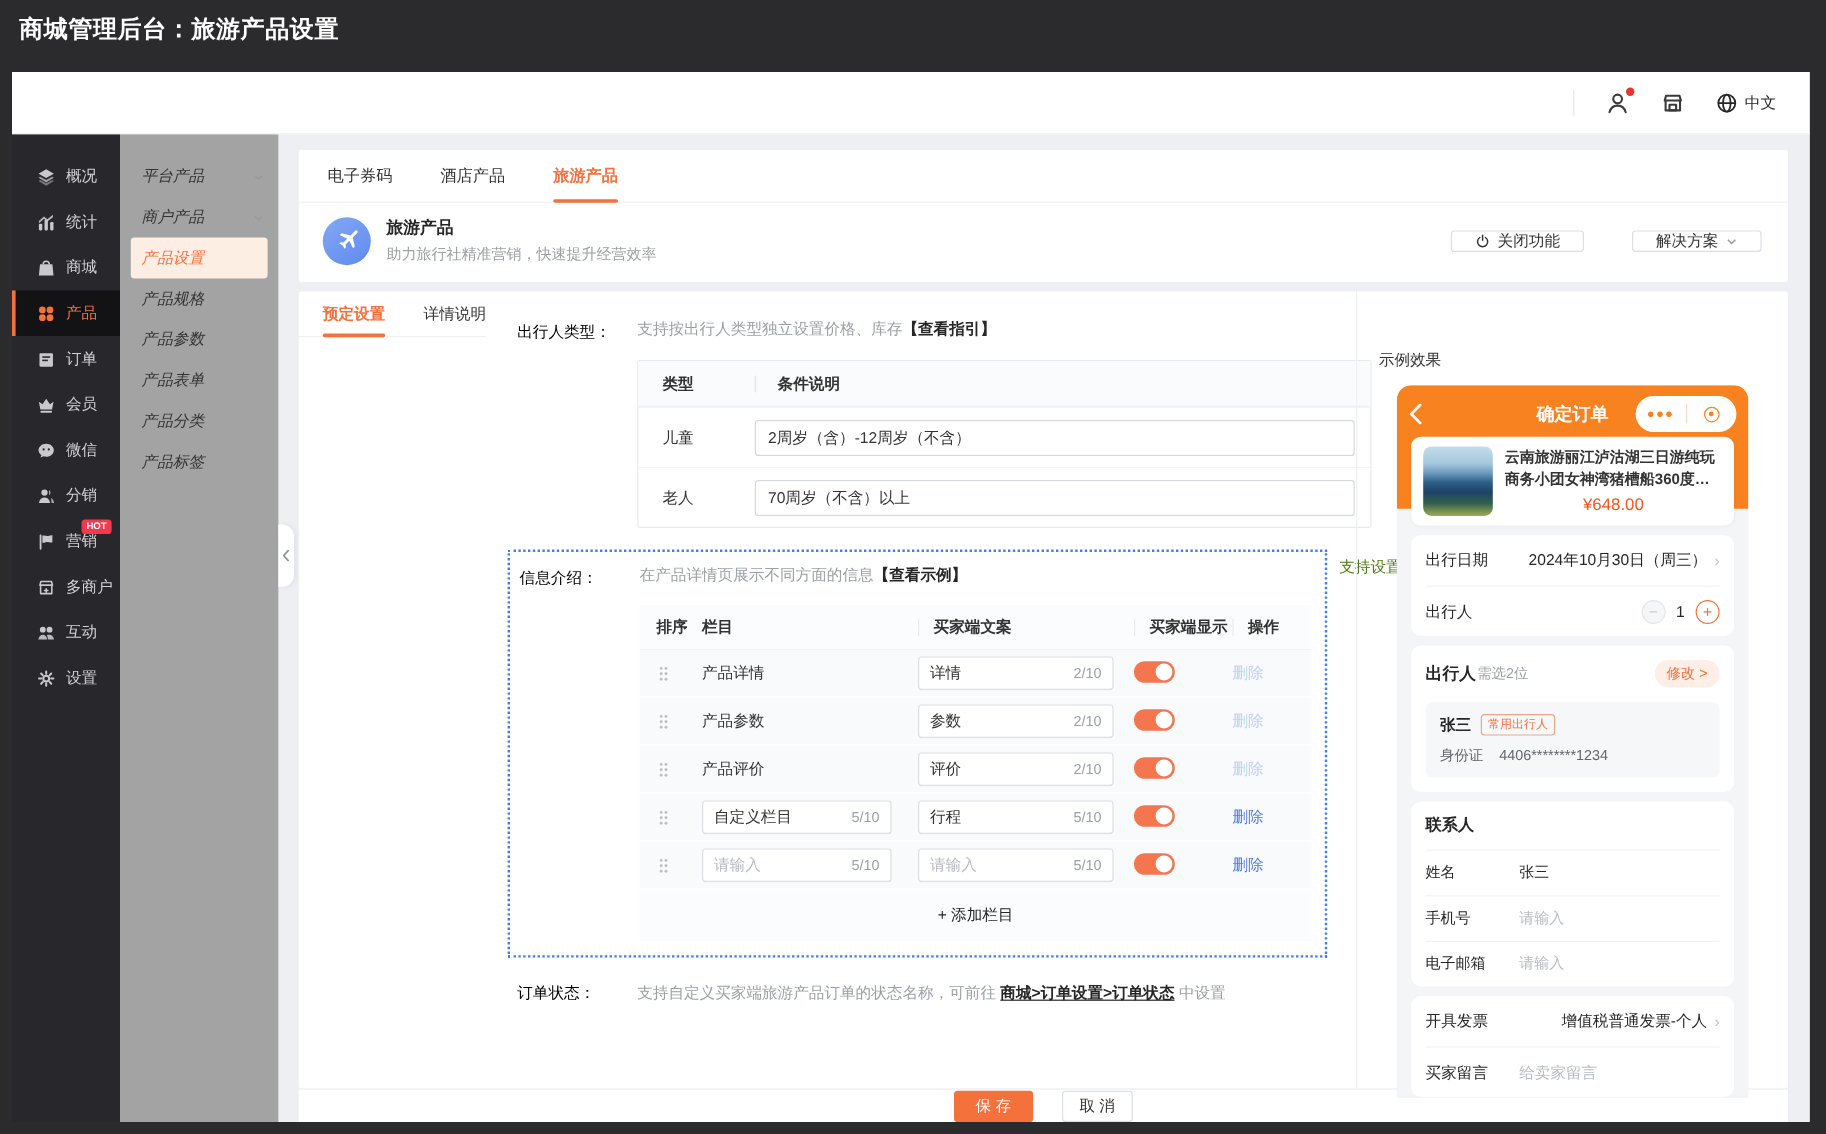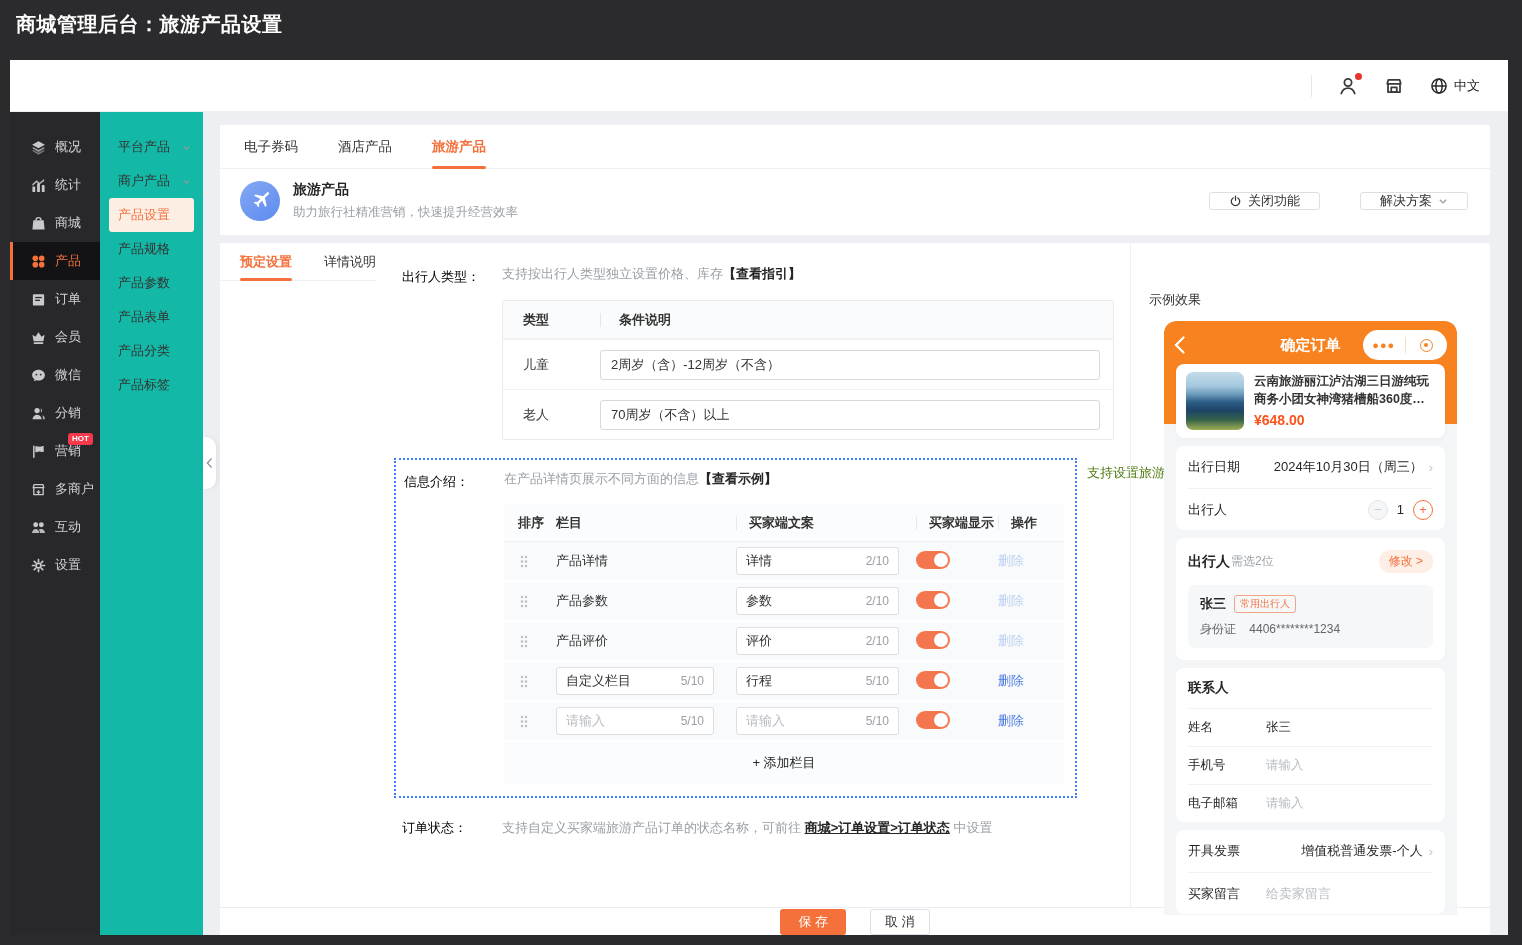--- a/index.html
+++ b/index.html
@@ -22,21 +22,21 @@
 
   
   .sidebar { width:90px; background:#28282c; padding-top:16px; flex-shrink:0; }
   .side-item { height:38px; display:flex; align-items:center; padding-left:21px; color:#d2d2d5; font-size:13px; cursor:pointer; position:relative; }
   .side-item .s-ico { width:15px; height:15px; margin-right:9px; display:flex; align-items:center; color:#c9c9cd; flex-shrink:0; }
   .side-item.active { background:#131316; border-left:3px solid #f4713c; padding-left:18px; color:#f4713c; }
   .side-item.active .s-ico { color:#f4713c; }
   .hot-badge { position:absolute; top:1px; left:58px; background:#f5394d; color:#fff; font-size:8px; font-weight:bold; padding:1px 4px; border-radius:3px; line-height:1.2; }
 
   
-  .submenu { width:103px; background:#14b8a6; padding-top:18px; flex-shrink:0; position:relative; }
+  .submenu { width:132px; background:#a3a3a3; padding-top:18px; flex-shrink:0; position:relative;font-style:italic; }
   .sub-group { height:34px; display:flex; align-items:center; padding:0 12px 0 18px; font-size:13px; color:#333; cursor:pointer; }
   .sub-group .chev { margin-left:auto; color:#999; display:flex; }
   .sub-item { height:34px; display:flex; align-items:center; padding-left:18px; font-size:13px; color:#333; cursor:pointer; }
   .sub-item.active { background:#fdeee4; margin:0 9px; padding-left:9px; border-radius:3px; color:#f4713c; }
   .collapse-tab { position:absolute; right:-13px; top:325px; width:13px; height:52px; background:#fff; border-radius:0 10px 10px 0; box-shadow:2px 0 6px rgba(0,0,0,.06); display:flex; align-items:center; justify-content:center; color:#8a90a0; font-size:10px; cursor:pointer; z-index:3; }
 
   
   .content { flex:1; background:#edeff2; padding:13px 18px 0 17px; display:flex; flex-direction:column; min-width:0; }
 
   .card-top { background:#fff; border-radius:2px; margin-bottom:8px; flex-shrink:0; }
@@ -119,21 +119,21 @@
   .cap-dots { color:#f8821f; font-size:11px; font-weight:bold; letter-spacing:1px; }
   .cap-div { width:1px; height:16px; background:#f3ddc5; }
   .cap-ring { width:13px; height:13px; border:1.5px solid #f8821f; border-radius:50%; display:flex; align-items:center; justify-content:center; }
   .cap-dot { width:4px; height:4px; border-radius:50%; background:#f8821f; }
 
   .pd-card { margin:-60px 12px 0; background:#fff; border-radius:8px; padding:8px 10px; display:flex; gap:10px; position:relative; box-shadow:0 1px 4px rgba(0,0,0,.04); }
   .pd-img { width:58px; height:58px; border-radius:7px; flex-shrink:0;
     background:linear-gradient(180deg,#c3dcea 0%,#a6c9de 24%,#6d9cbd 38%,#2c5d85 52%,#1d4467 66%,#33604a 82%,#9fae54 100%); }
   .pd-info { min-width:0; }
   .pd-title { font-size:12.5px; font-weight:bold; color:#333; line-height:1.45; display:-webkit-box; -webkit-line-clamp:2; -webkit-box-orient:vertical; overflow:hidden; }
-  .pd-price { margin-top:4px; color:#fa541c; font-weight:bold; font-size:14px; }
+  .pd-price { margin-top:4px; color:#fa541c; font-weight:normal; font-size:14px;text-align:center; }
 
   .pv-card { margin:8px 12px 0; background:#fff; border-radius:8px; padding:0 12px; }
   .pvrow { height:42px; display:flex; align-items:center; font-size:13px; color:#262626; }
   .pvrow + .pvrow { border-top:1px solid #f2f3f5; }
   .pv-val { margin-left:auto; color:#262626; }
   .pv-chev { color:#c0c4cc; margin-left:6px; font-size:13px; }
   .stepper { margin-left:auto; display:flex; align-items:center; gap:9px; }
   .st-btn { width:20px; height:20px; border-radius:50%; display:flex; align-items:center; justify-content:center; font-size:13px; line-height:1; cursor:pointer; }
   .st-minus { background:#f5f6f7; border:1px solid #e3e5e8; color:#c6cad0; }
   .st-plus { background:#fff; border:1px solid #f4713c; color:#f4713c; }

